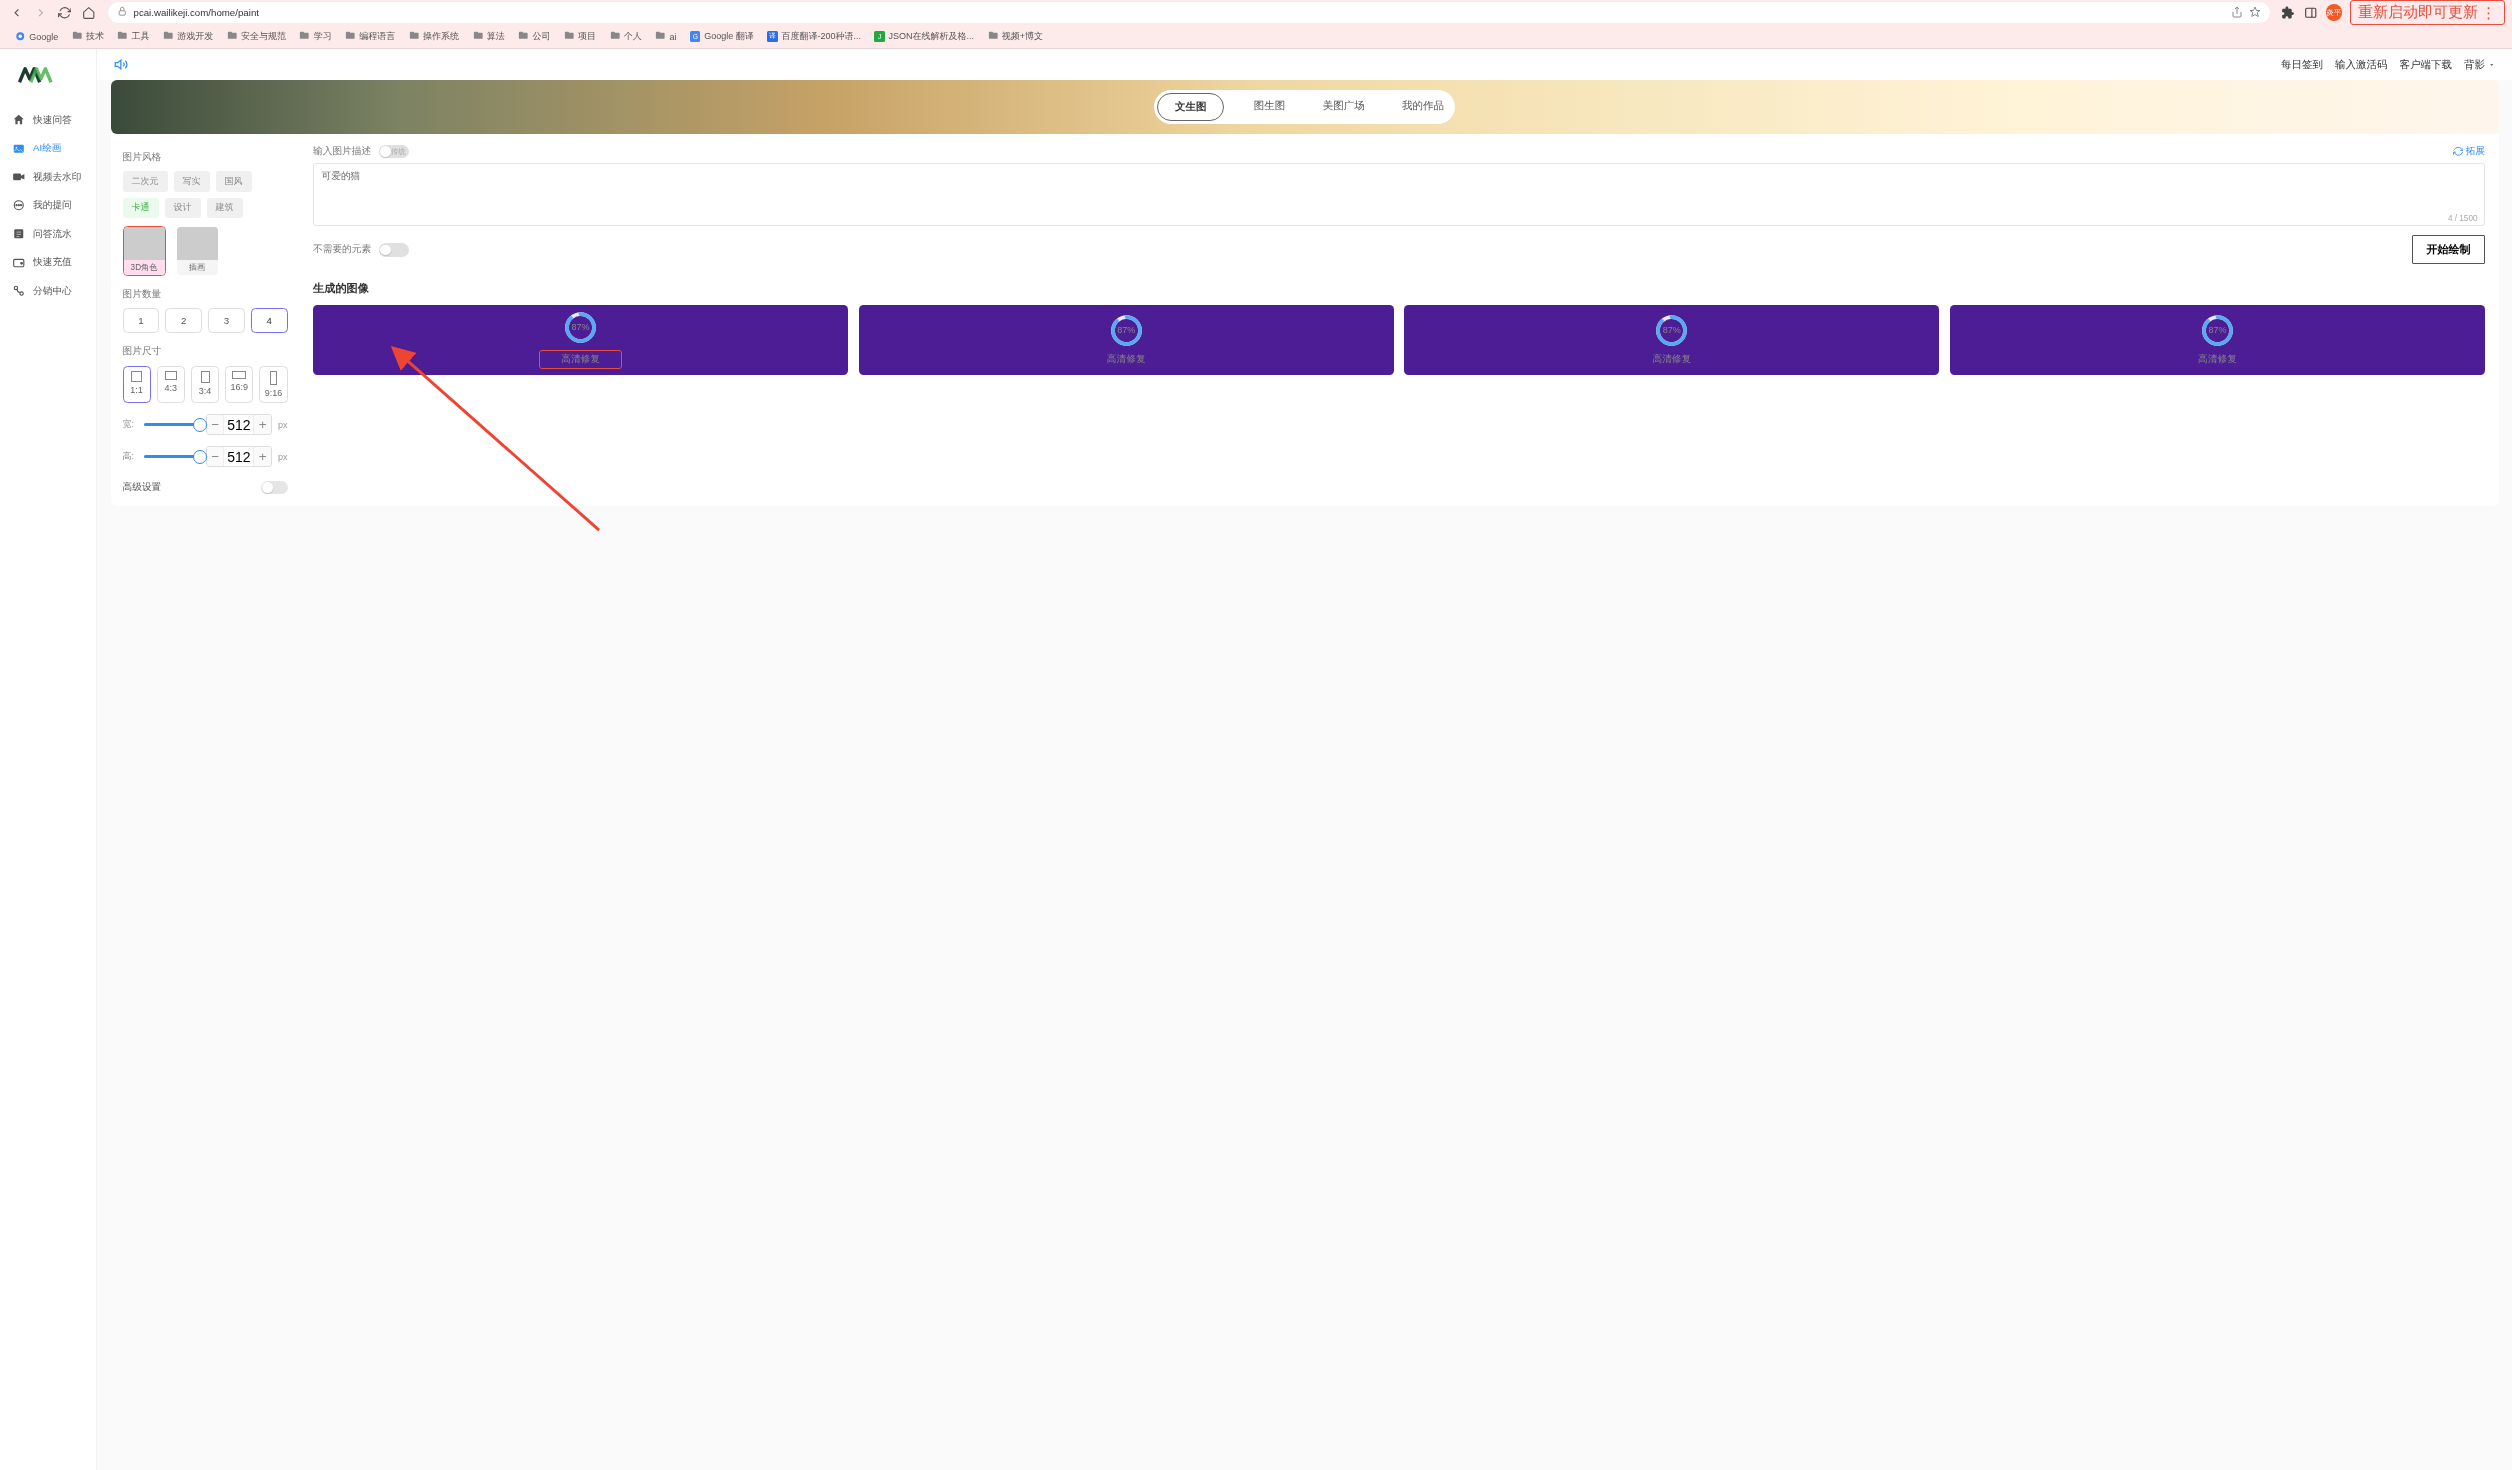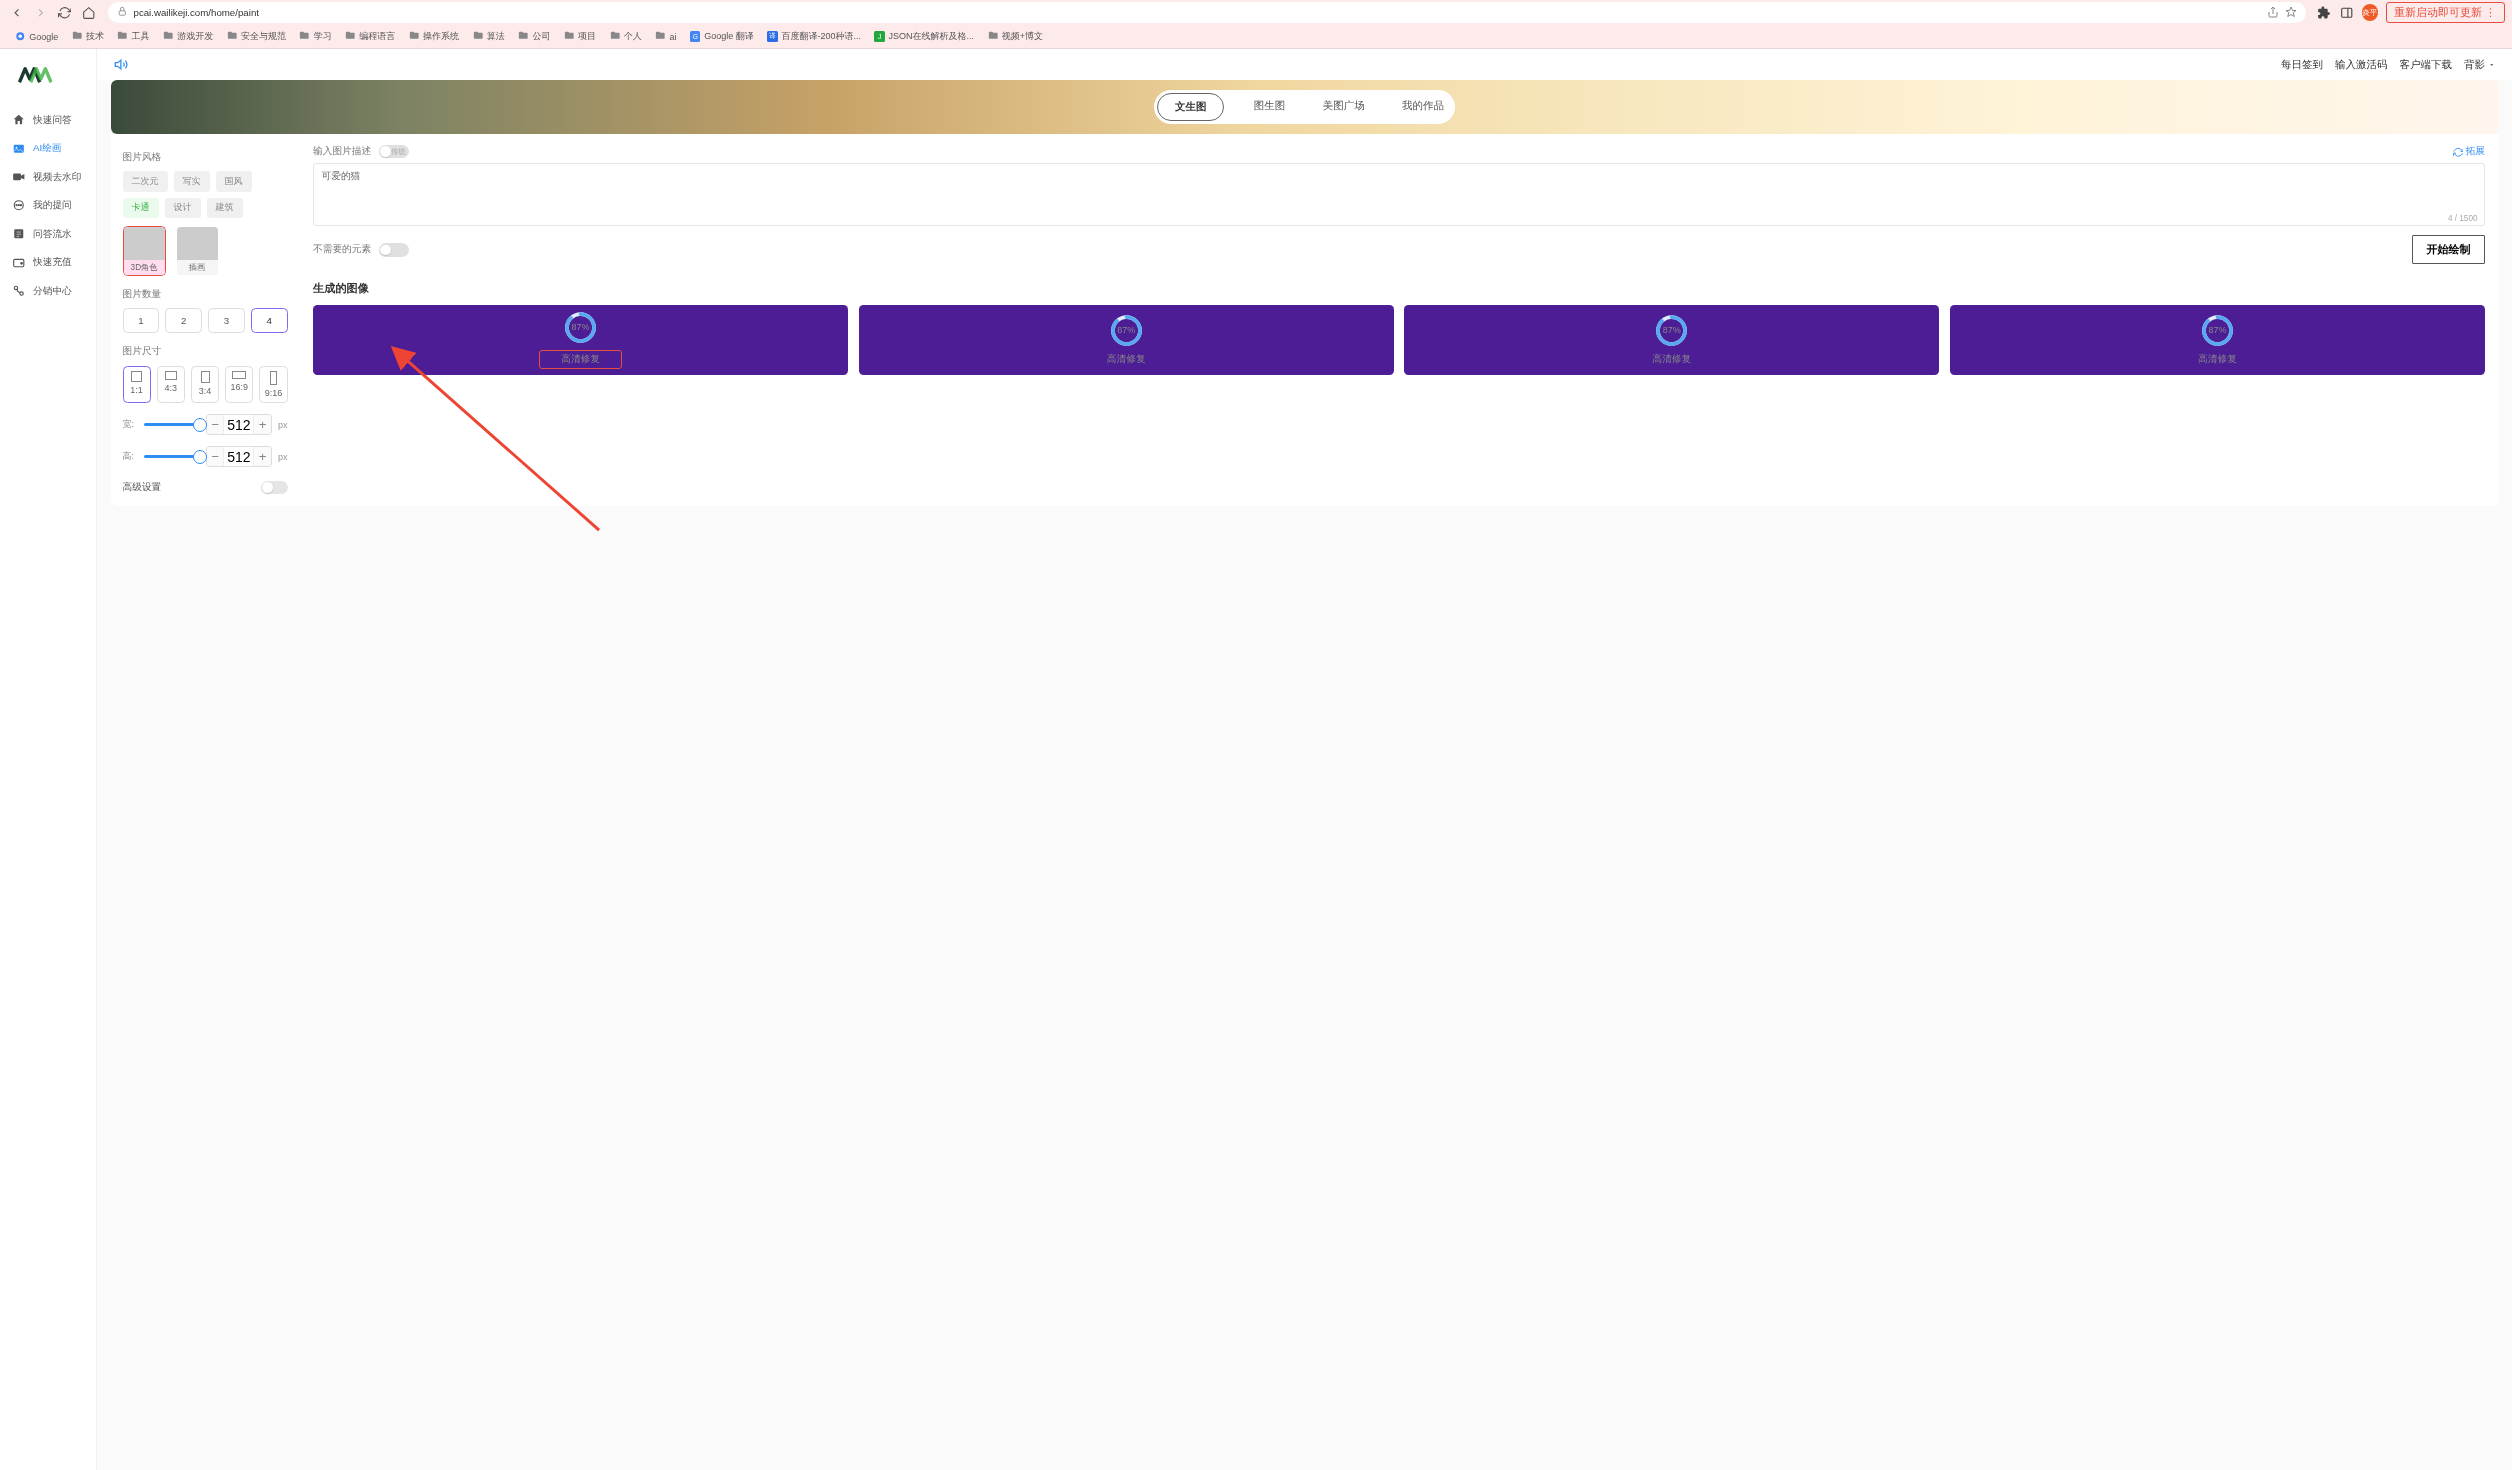--- a/index.html
+++ b/index.html
@@ -10,21 +10,21 @@
 .toolbar { background: #fdeaea; border-bottom: 0.7px solid #e8d5d5; }
 .toolbar-row1 { display: flex; align-items: center; padding: 3px 7.5px; gap: 6px; height: 25.4px; }
 .nav-btn { width: 18px; height: 18px; display: flex; align-items: center; justify-content: center; color: #555; cursor: pointer; border-radius: 3px; }
 .nav-btn svg { width: 13.5px; height: 13.5px; }
 .url-bar { flex: 1; display: flex; align-items: center; background: #fff; border-radius: 12px; padding: 3px 9px; gap: 6px; height: 21px; margin: 0 4.5px; }
 .url-lock { color: #888; }
 .url-text { flex: 1; color: #333; font-size: 9.7px; }
 .ext-area { display: flex; align-items: center; gap: 7.5px; }
 .ext-icon { width: 15px; height: 15px; display: flex; align-items: center; justify-content: center; color: #444; cursor: pointer; }
 .avatar { width: 16.5px; height: 16.5px; border-radius: 50%; background: #f05a28; color: #fff; display: flex; align-items: center; justify-content: center; font-size: 7.5px; }
-.restart-btn { border: 0.7px solid #e74c3c; color: #e74c3c; padding: 2.2px 7.5px; border-radius: 3px; font-size: 11px; display: flex; align-items: center; gap: 3px; }
+.restart-btn { border: 0.7px solid #e74c3c; color: #e74c3c; padding: 2.2px 7.5px; border-radius: 3px; font-size: 15px; display: flex; align-items: center; gap: 3px; }
 .kebab { color: #e74c3c; display:inline-block;}
 .toolbar-row2 { display: flex; align-items: center; padding: 3px 9px; gap: 3px; height: 22.4px; flex-wrap: nowrap; }
 .bm { display: flex; align-items: center; gap: 3.7px; color: #555; padding: 1.5px 6px; cursor: pointer; white-space: nowrap; font-size: 9px; }
 .bm-folder { color: #888; }
 .bm-icon-g { width: 10.5px; height: 10.5px; display:inline-flex; align-items:center; justify-content:center;}
 .translate-badge { background:#4285f4; color:#fff; width:10.5px; height:10.5px; font-size:6.7px; display:inline-flex;align-items:center;justify-content:center;border-radius:1.5px;}
 .baidu-badge { background:#2b6de5;color:#fff;width:10.5px;height:10.5px;font-size:6.7px;display:inline-flex;align-items:center;justify-content:center;border-radius:1.5px;}
 .json-badge { background:#23a73f;color:#fff;width:10.5px;height:10.5px;font-size:6.7px;display:inline-flex;align-items:center;justify-content:center;border-radius:1.5px;}
 
 
@@ -80,21 +80,21 @@
 .slider { flex:1; height:3px; background:#2f8cf0; border-radius:3px; position:relative;}
 .slider::after { content:''; position:absolute; right:0; top:50%; transform:translate(50%,-50%); width:12px; height:12px; border-radius:50%; background:#fff; border:1.5px solid #2f8cf0;}
 .spin { display:flex; align-items:center; border:0.7px solid #ddd; border-radius:3px; overflow:hidden;}
 .spin button { width:16.5px; height:19.5px; border:none; background:#fafafa; cursor:pointer; color:#888;}
 .spin input { width:31px; text-align:center; border:none; border-left:0.7px solid #eee; border-right:0.7px solid #eee; height:19.5px; font-size:14px;}
 .unit { color:#999; font-size:9px;}
 .adv-row { display:flex; align-items:center; justify-content:space-between; margin-top:13.5px; font-size:9.7px; color:#555;}
 .toggle { width:27px; height:13.5px; border-radius:7.5px; background:#e5e5e5; position:relative; cursor:pointer;}
 .toggle::after { content:''; position:absolute; width:10.5px;height:10.5px;border-radius:50%;background:#fff;top:1.5px;left:1.5px;box-shadow:0 0.7px 1.5px rgba(0,0,0,.2);}
 
-.desc-row { display:flex; align-items:flex-end; gap:7.5px; margin-bottom:4.5px;}
+.desc-row { display:flex; align-items:center; gap:7.5px; margin-bottom:4.5px;}
 .desc-label { color:#777; font-size:9.7px;}
 .mini-toggle { width:30px; height:13.5px; border-radius:7.5px; background:#e0e0e0; position:relative; display:inline-flex; align-items:center; font-size:7.5px; color:#aaa;}
 .mini-toggle .knob { width:10.5px;height:10.5px;border-radius:50%;background:#fff;position:absolute;left:1.5px;top:1.5px;box-shadow:0 0.7px 1.5px rgba(0,0,0,.2);}
 .mini-toggle .txt { margin-left:auto; padding-right:3px;}
 .expand-link { margin-left:auto; color:#2f8cf0; font-size:9.7px; display:flex;align-items:center;gap:2.2px;cursor:pointer;}
 .prompt-box { width:100%; border:0.7px solid #e5e5e5; border-radius:3px; padding:6px 7.5px; min-height:63px; resize:none; font-size:9.7px; color:#666; position:relative;}
 .prompt-wrap { position:relative;}
 .counter { position:absolute; right:7.5px; bottom:4.5px; font-size:8.2px; color:#aaa;}
 .neg-row { display:flex; align-items:center; gap:7.5px; margin-top:7.5px;}
 .gen-btn { margin-left:auto; border:0.7px solid #555; background:#fff; padding:6px 13.5px; border-radius:1px; font-weight:700; cursor:pointer; font-size:11px;}

